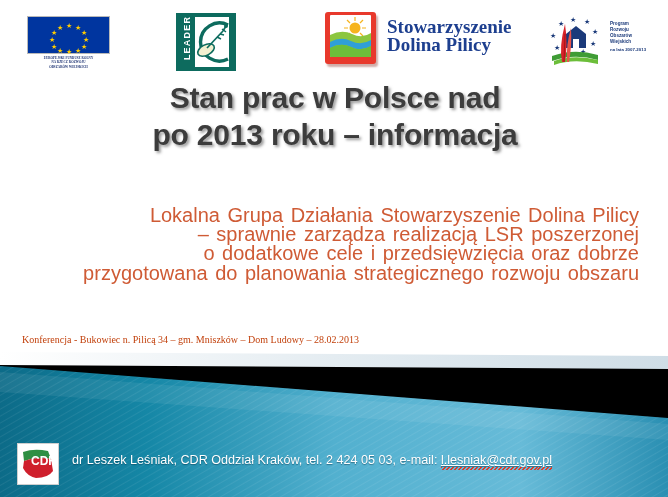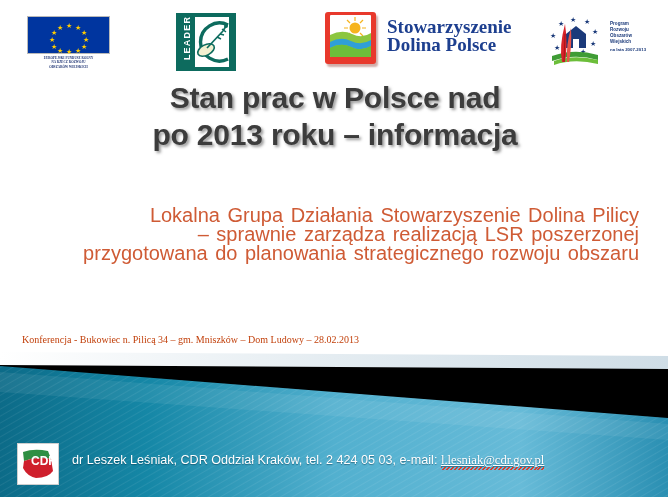--- a/index.html
+++ b/index.html
@@ -120,21 +120,20 @@
     color:#ffffff;font-size:12.6px;line-height:17px;
     text-shadow:0 1px 1px rgba(0,40,60,.45);
     white-space:nowrap;
   }
   #footer-text .mail{
     text-decoration:underline;
     text-decoration-color:#ffffff;
   }
   #footer-text .squiggle{
     position:relative;
-    font-family:Liberation Serif, serif;
   }
   #footer-text .squiggle::after{
     content:"";position:absolute;left:0;right:0;bottom:-3px;height:3px;
     background:repeating-linear-gradient(135deg,#e03a2a 0 1.4px,transparent 1.4px 2.8px);
   }
 </style>
 </head>
 <body>
 
 <div id="slide">
@@ -236,21 +235,21 @@
               <line x1="33" y1="21" x2="30" y2="18"></line>
             </g>
           </g>
           <path d="M0 20 Q12 14 22 19 Q32 24 41 18 L41 42 L0 42 Z" fill="#8cc63f"></path>
           <path d="M0 27 Q11 21 21 26 Q31 31 41 25 L41 31 Q31 37 21 32 Q11 27 0 33 Z" fill="#2f9fd8"></path>
           <path d="M0 33 Q11 27 21 32 Q31 37 41 31 L41 42 L0 42 Z" fill="#6cbe3a"></path>
         </svg>
       </div>
       <div class="txt">
         <div>Stowarzyszenie</div>
-        <div>Dolina Polsce</div>
+        <div>Dolina Pilicy</div>
       </div>
     </div>
 
     <div class="logo" id="logo-prow">
       <svg width="68" height="55" viewBox="0 0 68 55">
 
         <g fill="#1b3a7a" font-size="7">
           <text x="18" y="14">★</text>
             <text x="30" y="10">★</text>
             <text x="44" y="12">★</text>
@@ -286,20 +285,21 @@
   </div>
 
   <div id="title">
     <div>Stan prac w Polsce nad</div>
     <div>po 2013 roku – informacja</div>
   </div>
 
   <div id="lead">
     <div>Lokalna Grupa Działania Stowarzyszenie Dolina Pilicy</div>
     <div>– sprawnie zarządza  realizacją LSR poszerzonej</div>
+    <div>o dodatkowe cele i przedsięwzięcia  oraz dobrze</div>
     <div>przygotowana do planowania strategicznego rozwoju obszaru</div>
   </div>
 
   <div id="conf">Konferencja - Bukowiec n. Pilicą 34 – gm. Mniszków – Dom Ludowy – 28.02.2013</div>
 
   <div id="footer">
     <div id="cdr-logo">
       <svg width="40" height="40" viewBox="0 0 40 40">
         <rect width="40" height="40" fill="#ffffff"></rect>
         <path d="M5 8 Q16 4 30 7 L33 15 Q18 12 6 17 Z" fill="#2f8f43"></path>

